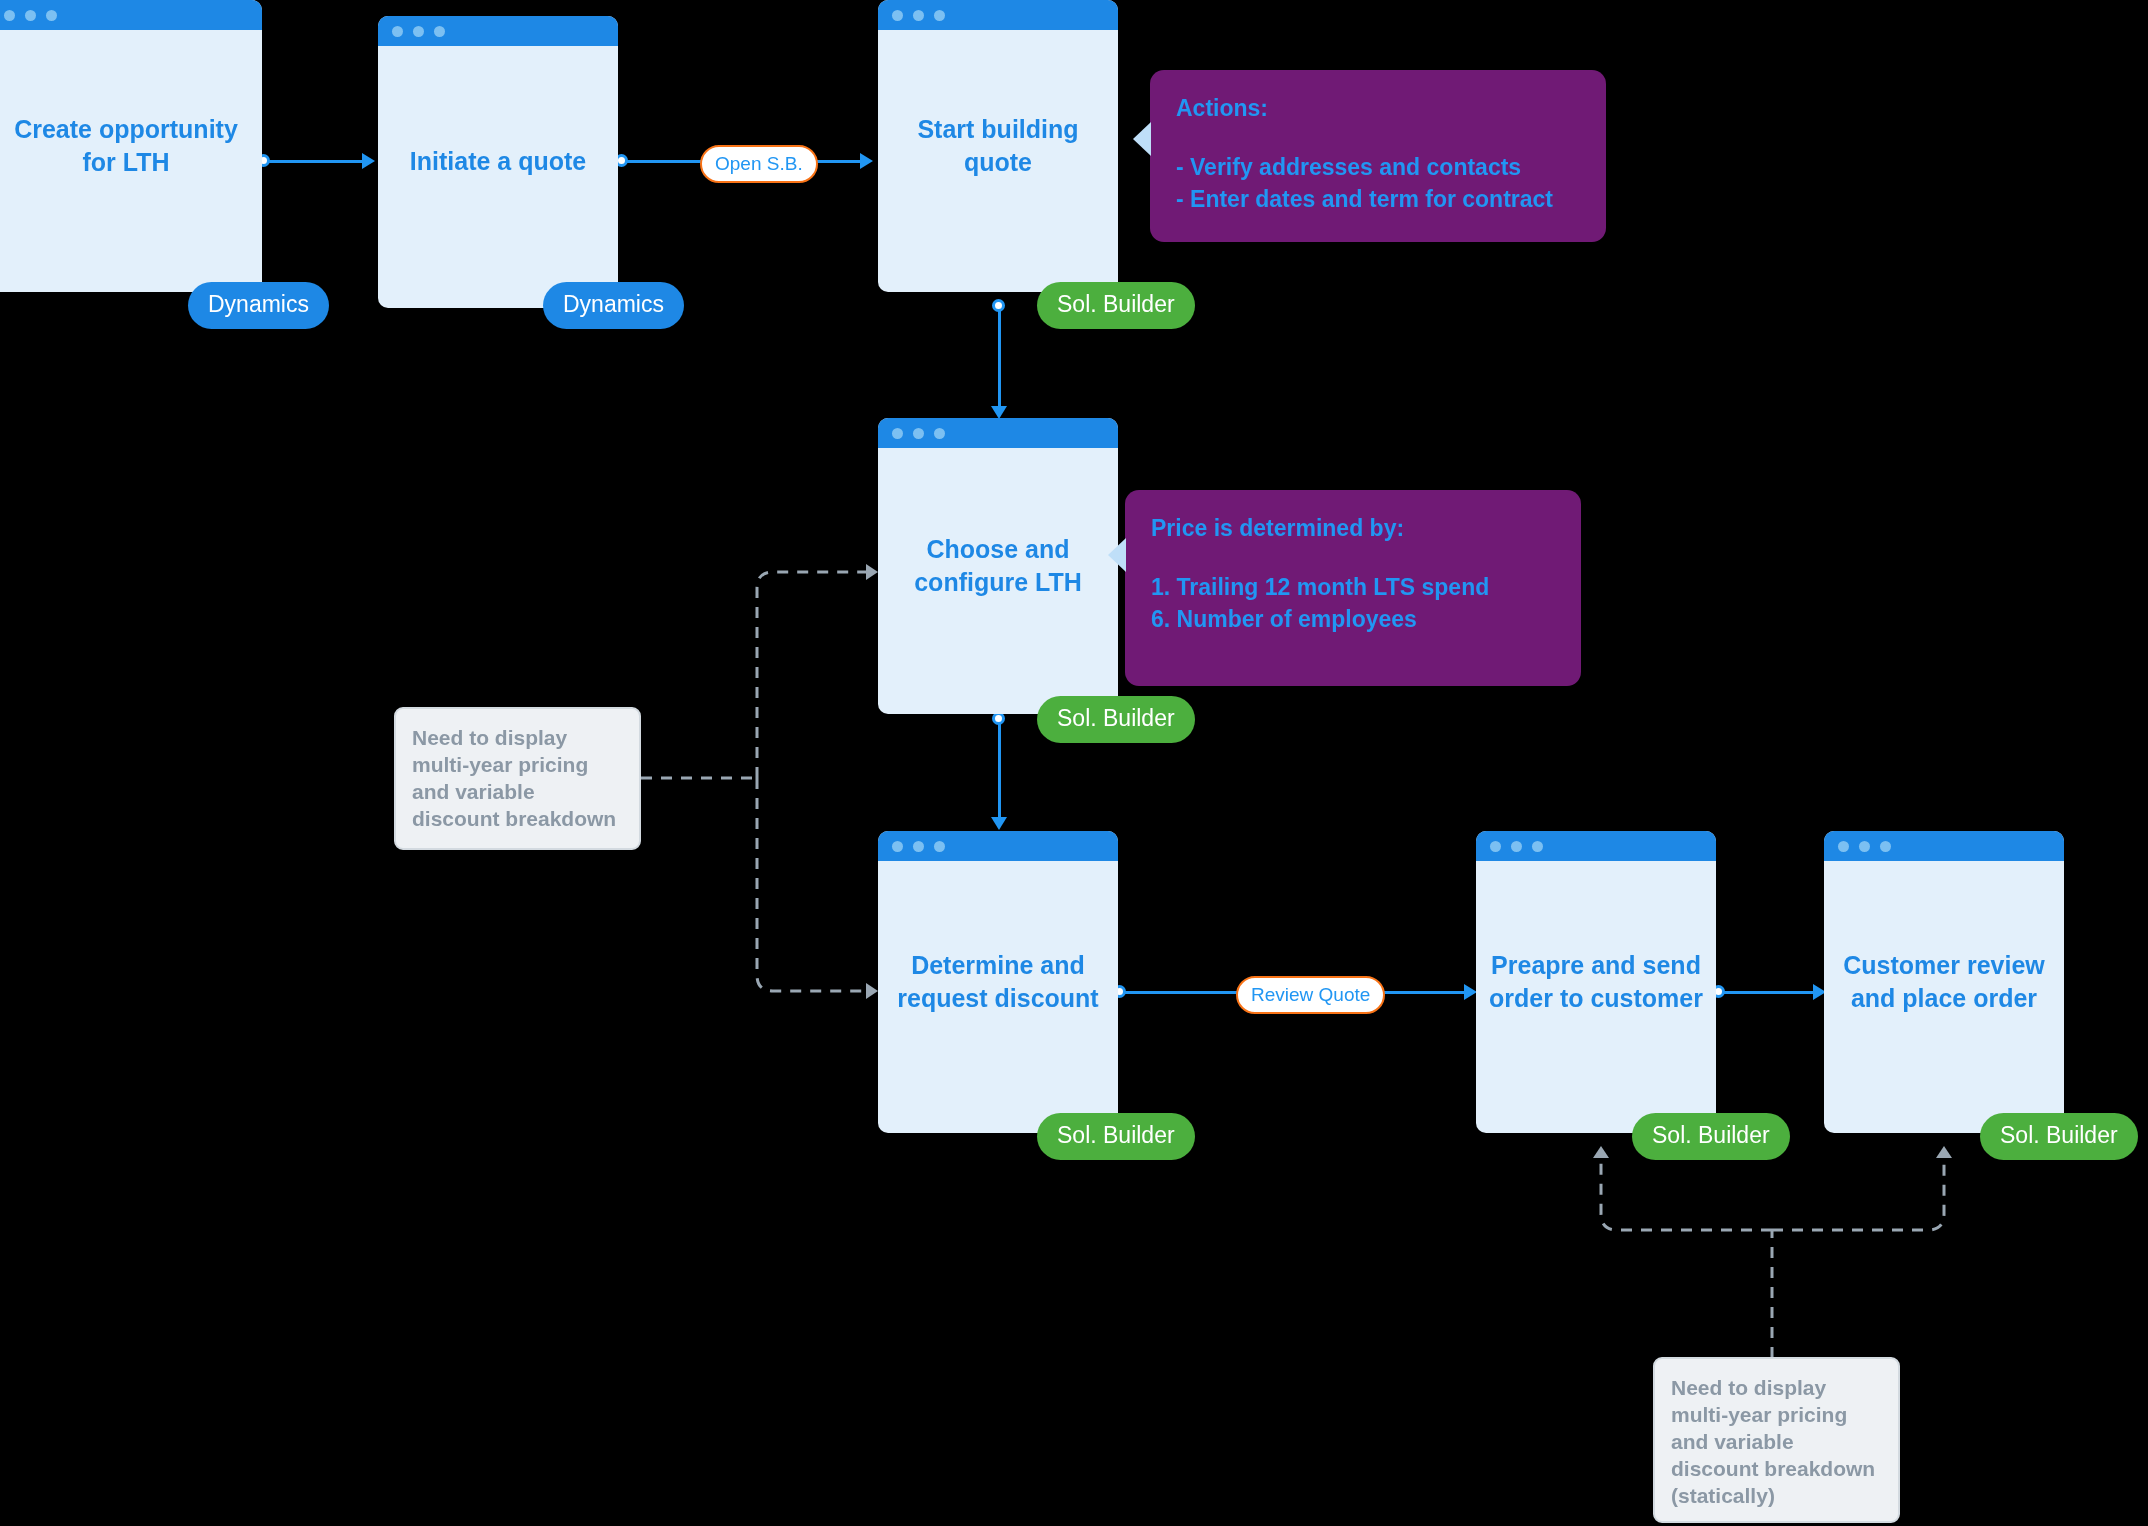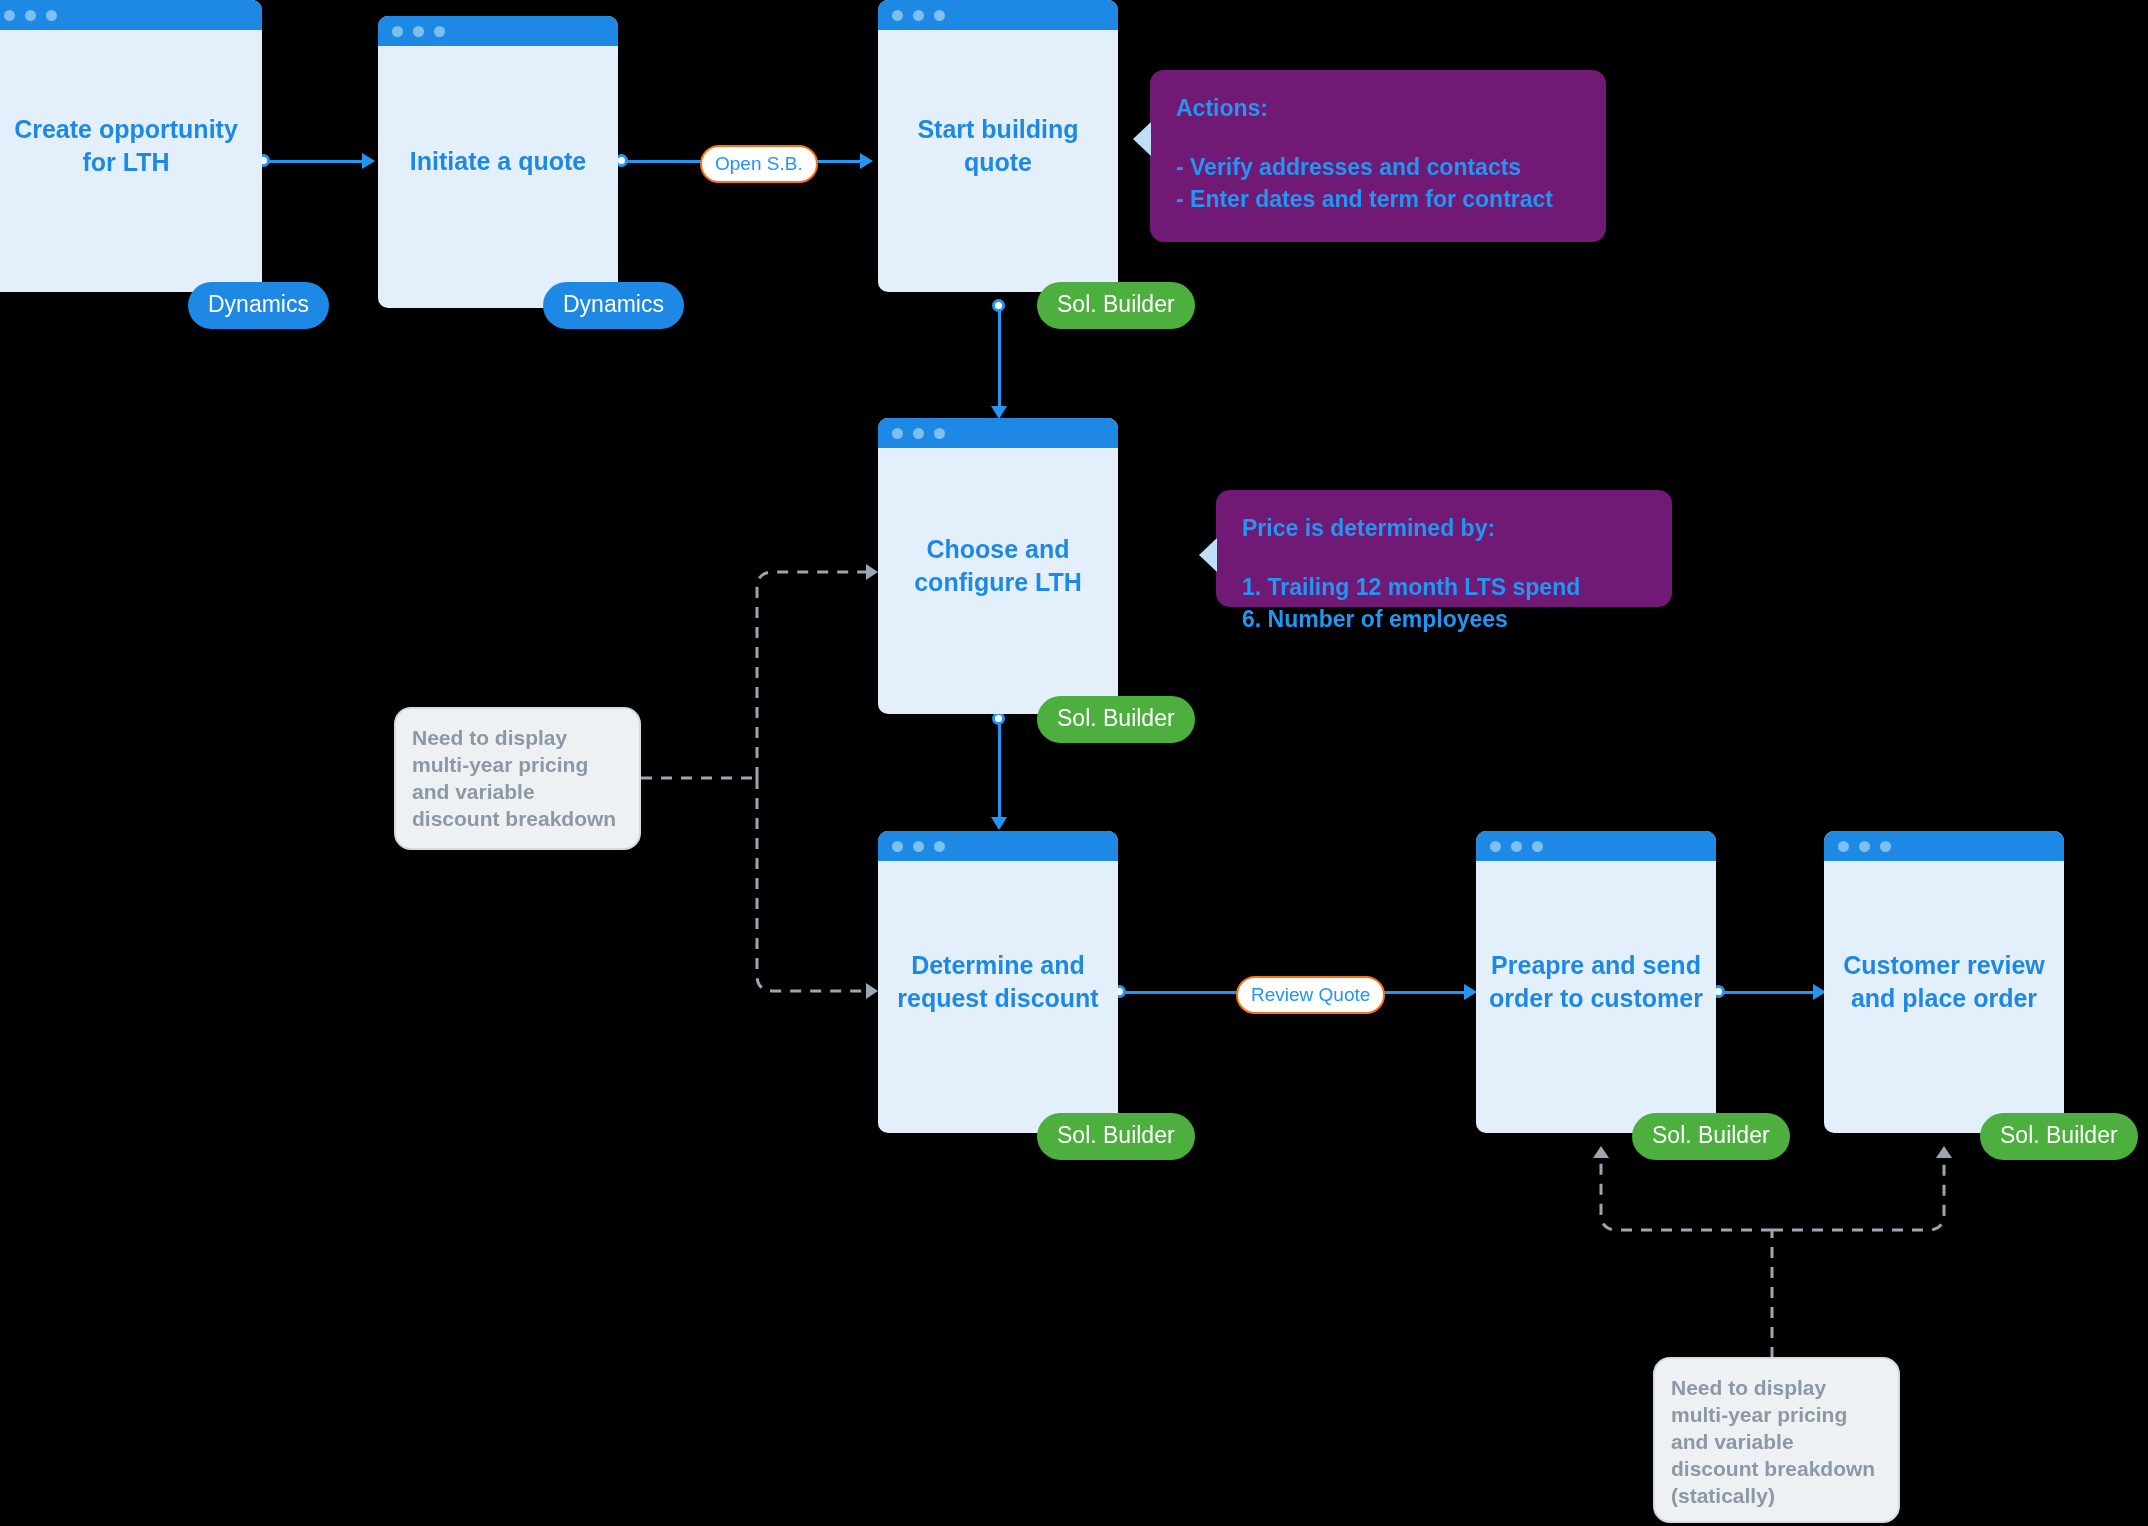--- a/index.html
+++ b/index.html
@@ -93,21 +93,21 @@
     border-right: 18px solid #bfdff8;
   }
   .callout .cl-title { margin: 0 0 26px 0; }
   .callout .cl-line  { margin: 0; }
 
   
   .note {
     position: absolute;
     background: #eef1f4;
     border: 2px solid #d3dae0;
-    border-radius: 17px;
+    border-radius: 9px;
     color: #8b98a5;
     font-size: 21px;
     font-weight: bold;
     line-height: 1.28;
     padding: 16px 16px;
     box-sizing: border-box;
     white-space: pre-line;
   }
 
   
@@ -310,21 +310,21 @@
   </div>
   <div class="badge green" style="left:1980px; top:1113px;">Sol. Builder</div>
 
   <div class="callout" style="left:1150px; top:70px; width:456px; height:172px;">
     <div class="tail" style="top:52px;"></div>
     <p class="cl-title">Actions:</p>
     <p class="cl-line">- Verify addresses and contacts</p>
     <p class="cl-line">- Enter dates and term for contract</p>
   </div>
 
-  <div class="callout" style="left:1216px; top:490px; width:456px; height:117px;">
+  <div class="callout" style="left:1125px; top:490px; width:456px; height:196px;">
     <div class="tail" style="top:48px;"></div>
     <p class="cl-title">Price is determined by:</p>
     <p class="cl-line">1. Trailing 12 month LTS spend</p>
     <p class="cl-line">6. Number of employees</p>
   </div>
 
   <div class="note" style="left:394px; top:707px; width:247px; height:143px;">Need to display
 multi-year pricing
 and variable
 discount breakdown</div>

